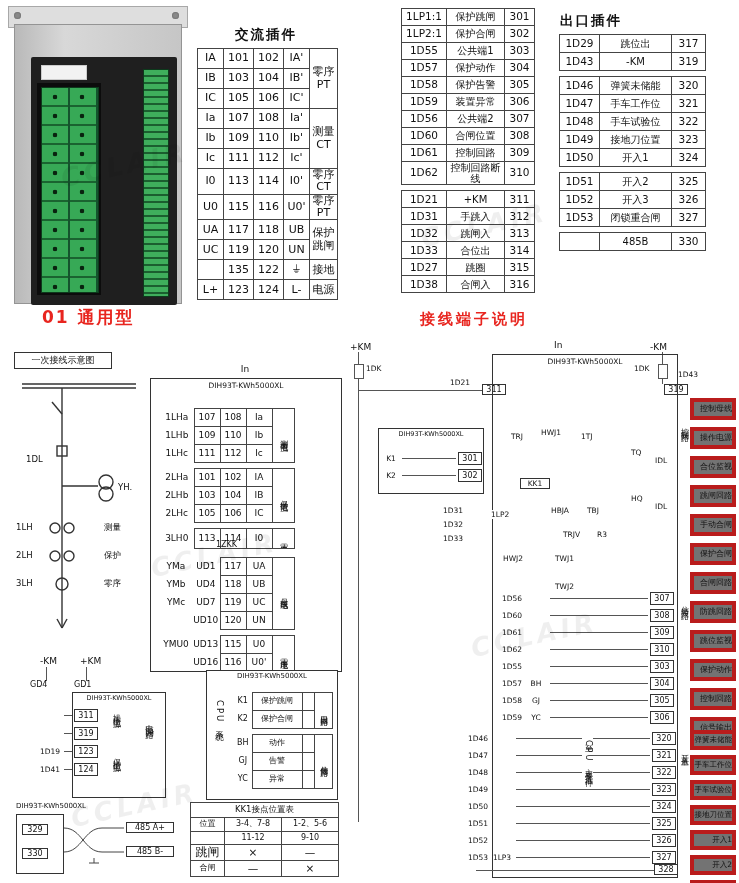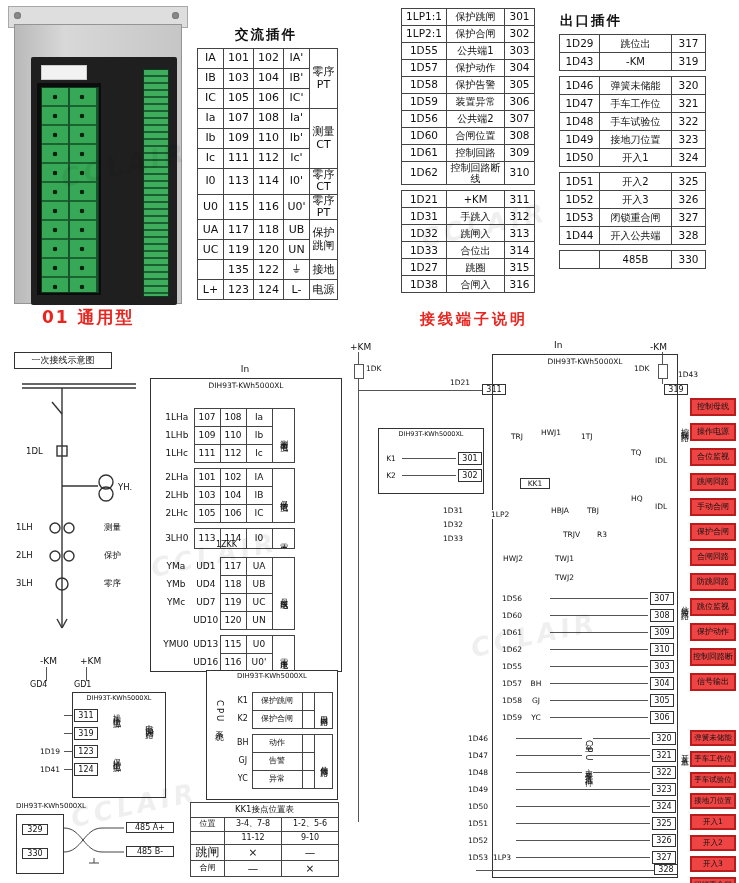--- a/index.html
+++ b/index.html
@@ -32,21 +32,21 @@
 
   .devbox{border:1px solid #333;background:#fff}
   .devttl{font-size:7.5px;text-align:center;white-space:nowrap;overflow:hidden}
 
   
   .srow{display:flex;align-items:center;height:17px}
   .srow .l{width:28px;font-size:7.5px;text-align:right;padding-right:2px;white-space:nowrap}
   .srow .c{width:24px;font-size:7.5px;text-align:center;white-space:nowrap}
   .srow .wire{flex:1;border-top:1px solid #555;margin:0 2px;height:0}
   .srow .n{width:22px;font-size:8px;border:1px solid #333;background:#fff;text-align:center;height:11px;line-height:11px}
-  .sidecell{border:2px solid #b91c1c;font-size:8px;text-align:center;height:14px;line-height:14px;margin-bottom:7px;background:#ef4444;overflow:hidden}
+  .sidecell{border:4px solid #b91c1c;font-size:8px;text-align:right;height:14px;line-height:14px;margin-bottom:7px;background:#737373;overflow:hidden}
   .sideb .sidecell{height:12px;line-height:12px;margin-bottom:5px;font-size:7.5px}
   .comp{position:absolute;font-size:7.5px;background:#fff;padding:0 1px;white-space:nowrap}
   .vline{position:absolute;border-left:1px solid #555;width:0}
   .hline{position:absolute;border-top:1px solid #555;height:0}
   .fusebox{position:absolute;width:8px;height:13px;border:1px solid #555;background:#fff}
   .lbl{position:absolute;white-space:nowrap}
 
   
   .photo-body{position:absolute;left:6px;top:18px;width:166px;height:278px;
     background:linear-gradient(90deg,#b9b9b9,#d8d8d8 30%,#c6c6c6);border:1px solid #949494}
@@ -334,25 +334,20 @@
       </tr>
         <tr>
         <td>1D52</td>
         <td class="d">开入3</td>
         <td>326</td>
       </tr>
         <tr>
         <td>1D53</td>
         <td class="d">闭锁重合闸</td>
         <td>327</td>
-      </tr>
-        <tr>
-        <td>1D44</td>
-        <td class="d">开入公共端</td>
-        <td>328</td>
       </tr>
         <tr class="spacer">
           <td colspan="6"></td>
         </tr>
         <tr>
         <td></td>
         <td class="d">485B</td>
         <td>330</td>
       </tr>
       </tbody>
@@ -374,21 +369,21 @@
           <circle cx="96" cy="124" r="7"></circle>
           <circle cx="45" cy="158" r="5"></circle>
           <circle cx="59" cy="158" r="5"></circle>
           <circle cx="45" cy="186" r="5"></circle>
           <circle cx="59" cy="186" r="5"></circle>
           <circle cx="52" cy="214" r="6"></circle>
           <line x1="52" y1="258" x2="47" y2="249"></line>
           <line x1="52" y1="258" x2="57" y2="249"></line>
         </g>
       </svg>
-      <span class="lbl" style="left:16px;top:94px;font-size:8.5px">1DL</span>
+      <span class="lbl" style="left:16px;top:102px;font-size:8.5px">1DL</span>
       <span class="lbl" style="left:108px;top:130px;font-size:8.5px">YH.</span>
       <span class="lbl" style="left:6px;top:170px;font-size:8.5px">1LH</span>
       <span class="lbl" style="left:94px;top:170px;font-size:8.5px">测量</span>
       <span class="lbl" style="left:6px;top:198px;font-size:8.5px">2LH</span>
       <span class="lbl" style="left:94px;top:198px;font-size:8.5px">保护</span>
       <span class="lbl" style="left:6px;top:226px;font-size:8.5px">3LH</span>
       <span class="lbl" style="left:94px;top:226px;font-size:8.5px">零序</span>
     </div>
 
     <div class="abs" style="left:150px;top:28px;width:190px;height:310px">
@@ -714,21 +709,21 @@
       <span class="comp" style="left:312px;top:118px">IDL</span>
       <span class="comp" style="left:288px;top:156px">HQ</span>
       <span class="comp" style="left:312px;top:164px">IDL</span>
       <span class="comp bx" style="left:178px;top:140px;width:26px">KK1</span>
       <span class="comp" style="left:148px;top:172px">1LP2</span>
       <span class="comp" style="left:208px;top:168px">HBJA</span>
       <span class="comp" style="left:244px;top:168px">TBJ</span>
       <span class="comp" style="left:220px;top:192px">TRJV</span>
       <span class="comp" style="left:160px;top:216px">HWJ2</span>
       <span class="comp" style="left:212px;top:216px">TWJ1</span>
-      <span class="comp" style="left:212px;top:235px">TWJ2</span>
+      <span class="comp" style="left:212px;top:244px">TWJ2</span>
       <span class="comp" style="left:254px;top:192px">R3</span>
       <span class="comp" style="left:100px;top:168px">1D31</span>
       <span class="comp" style="left:100px;top:182px">1D32</span>
       <span class="comp" style="left:100px;top:196px">1D33</span>
 
       <div class="abs" style="left:152px;top:252px;width:180px">
 
       <div class="srow">
           <span class="l">1D56</span>
           <span class="c"></span>

